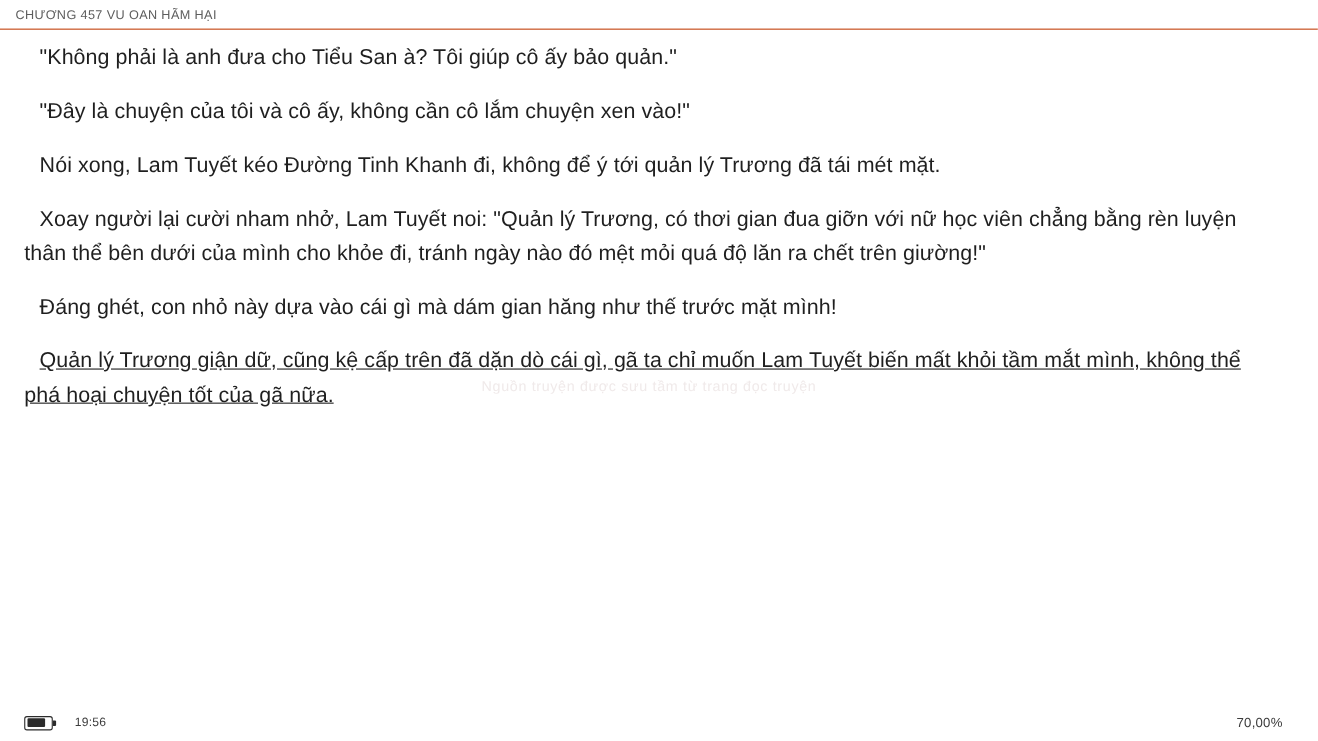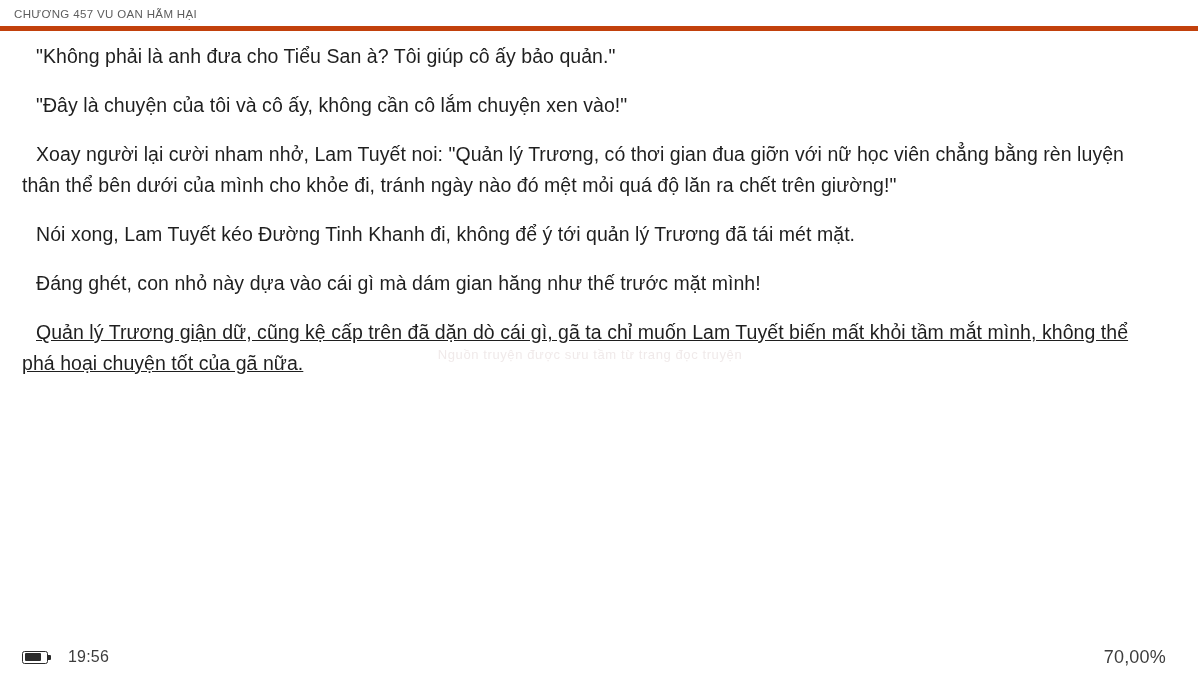--- a/index.html
+++ b/index.html
@@ -18,21 +18,21 @@
   .reader {
     width: 1198px;
     height: 674px;
     position: relative;
     box-sizing: border-box;
     display: flex;
     flex-direction: column;
   }
   .chapter-header {
     padding: 8px 0 6px 14px;
-    border-bottom: 5px solid #c2410c;
+    border-bottom: 1px solid #c2410c;
     flex: 0 0 auto;
   }
   .chapter-title {
     font-size: 11.5px;
     letter-spacing: 0.35px;
     color: #5d5d5d;
     text-transform: uppercase;
     font-family: "Liberation Sans", sans-serif;
   }
   .content {
@@ -99,46 +99,46 @@
   .battery .fill {
     position: absolute;
     left: 1.6px;
     top: 1.6px;
     bottom: 1.6px;
     background: #2b2b2b;
     border-radius: 1px;
   }
   .clock {
     margin-left: 20px;
-    font-size: 16px;
+    font-size: 11px;
     color: #3d3d3d;
     letter-spacing: 0.2px;
   }
   .progress {
     position: absolute;
     right: 32px;
-    font-size: 18px;
+    font-size: 12px;
     color: #3d3d3d;
     letter-spacing: 0.2px;
   }
 </style>
 </head>
 <body>
 
 <div class="reader">
 
   <div class="chapter-header">
     <div class="chapter-title">CHƯƠNG 457 VU OAN HÃM HẠI</div>
   </div>
 
   <div class="content">
     <p class="para">"Không phải là anh đưa cho Tiểu San à? Tôi giúp cô ấy bảo quản."</p>
     <p class="para">"Đây là chuyện của tôi và cô ấy, không cần cô lắm chuyện xen vào!"</p>
+    <p class="para">Nói xong, Lam Tuyết kéo Đường Tinh Khanh đi, không để ý tới quản lý Trương đã tái mét mặt.</p>
     <p class="para">Xoay người lại cười nham nhở, Lam Tuyết noi: "Quản lý Trương, có thơi gian đua giỡn với nữ học viên chẳng bằng rèn luyện thân thể bên dưới của mình cho khỏe đi, tránh ngày nào đó mệt mỏi quá độ lăn ra chết trên giường!"</p>
-    <p class="para">Nói xong, Lam Tuyết kéo Đường Tinh Khanh đi, không để ý tới quản lý Trương đã tái mét mặt.</p>
     <p class="para">Đáng ghét, con nhỏ này dựa vào cái gì mà dám gian hăng như thế trước mặt mình!</p>
     <p class="para tight">Quản lý Trương giận dữ, cũng kệ cấp trên đã dặn dò cái gì, gã ta chỉ muốn Lam Tuyết biến mất khỏi tầm mắt mình, không thể phá hoại chuyện tốt của gã nữa.</p>
     <div class="watermark">Nguồn truyện được sưu tầm từ trang đọc truyện</div>
   </div>
 
   <div class="statusbar">
     <span class="battery">
       <span class="fill" style="width:70%;"></span>
     </span>
     <span class="clock">19:56</span>

